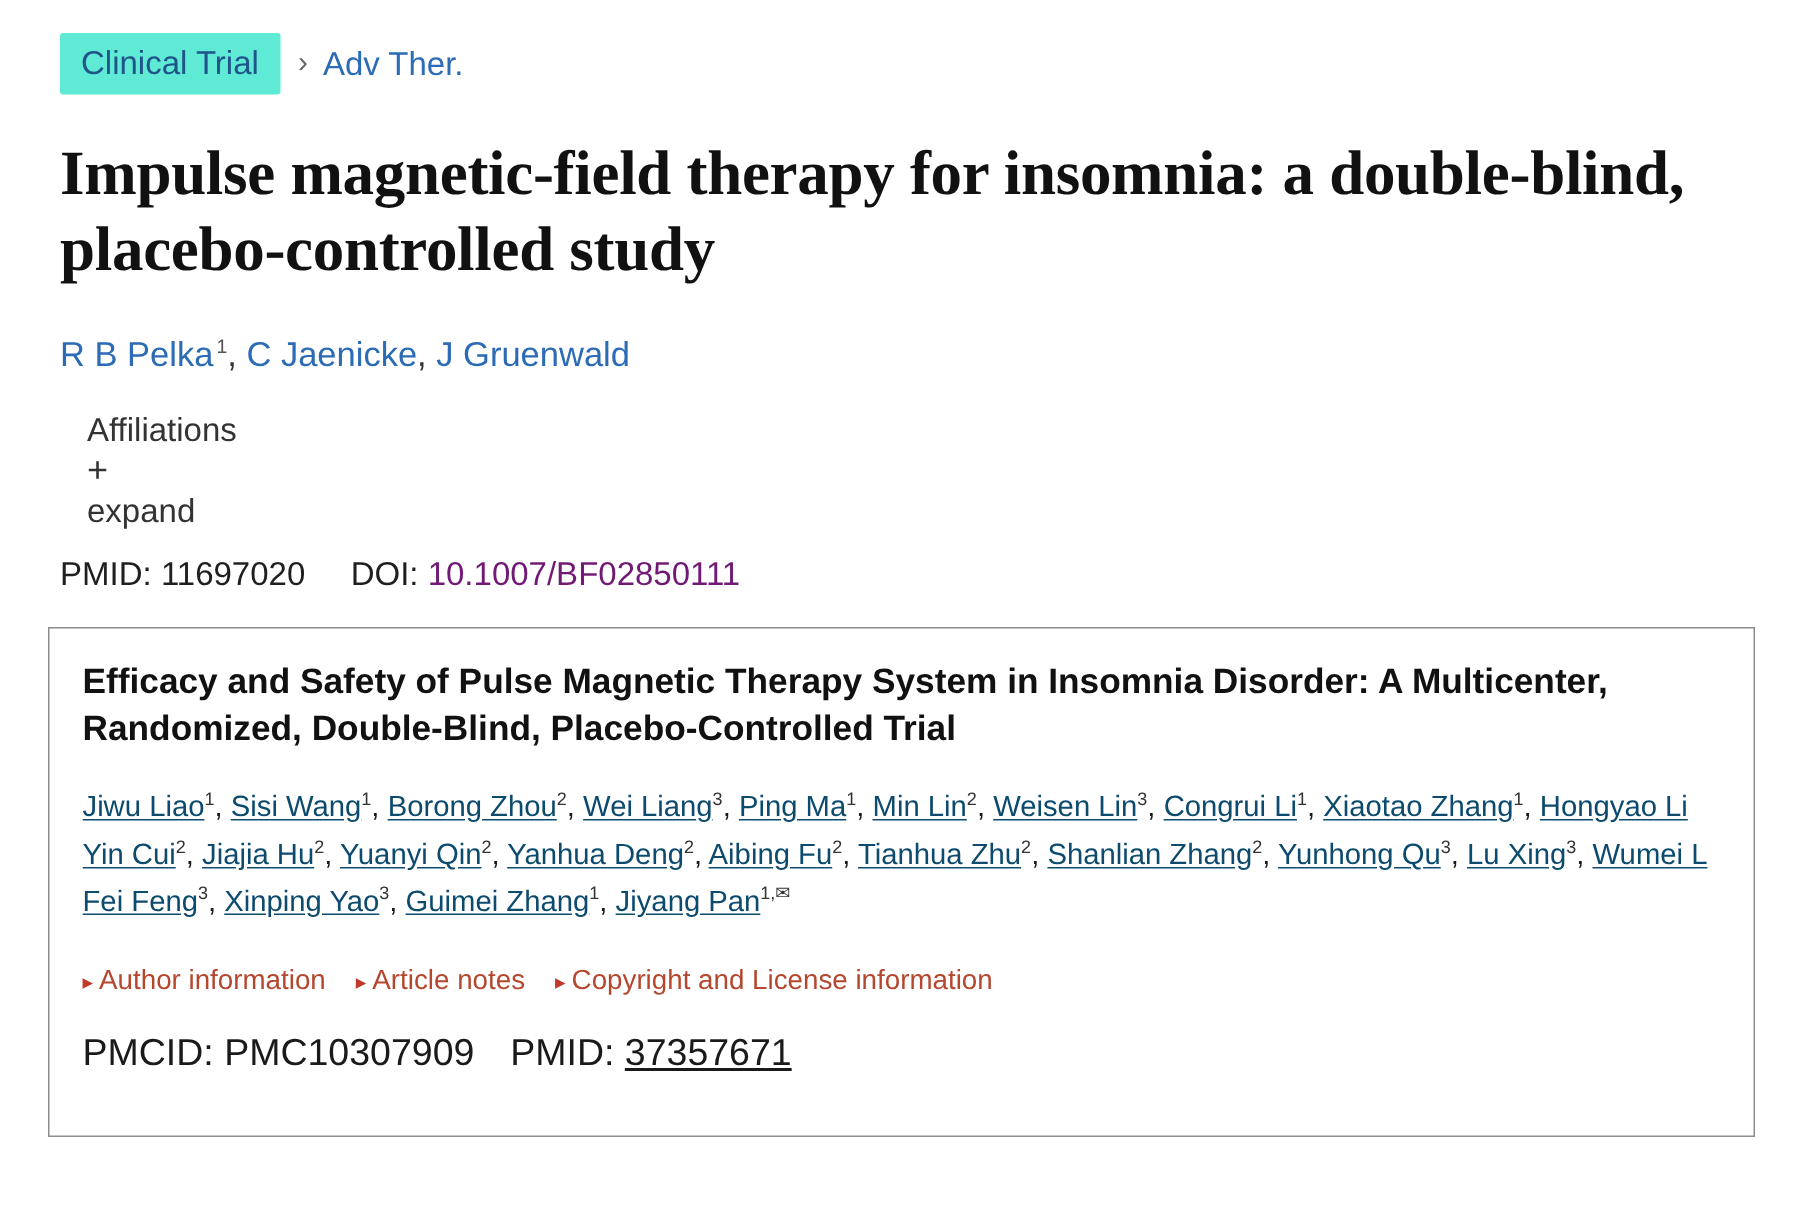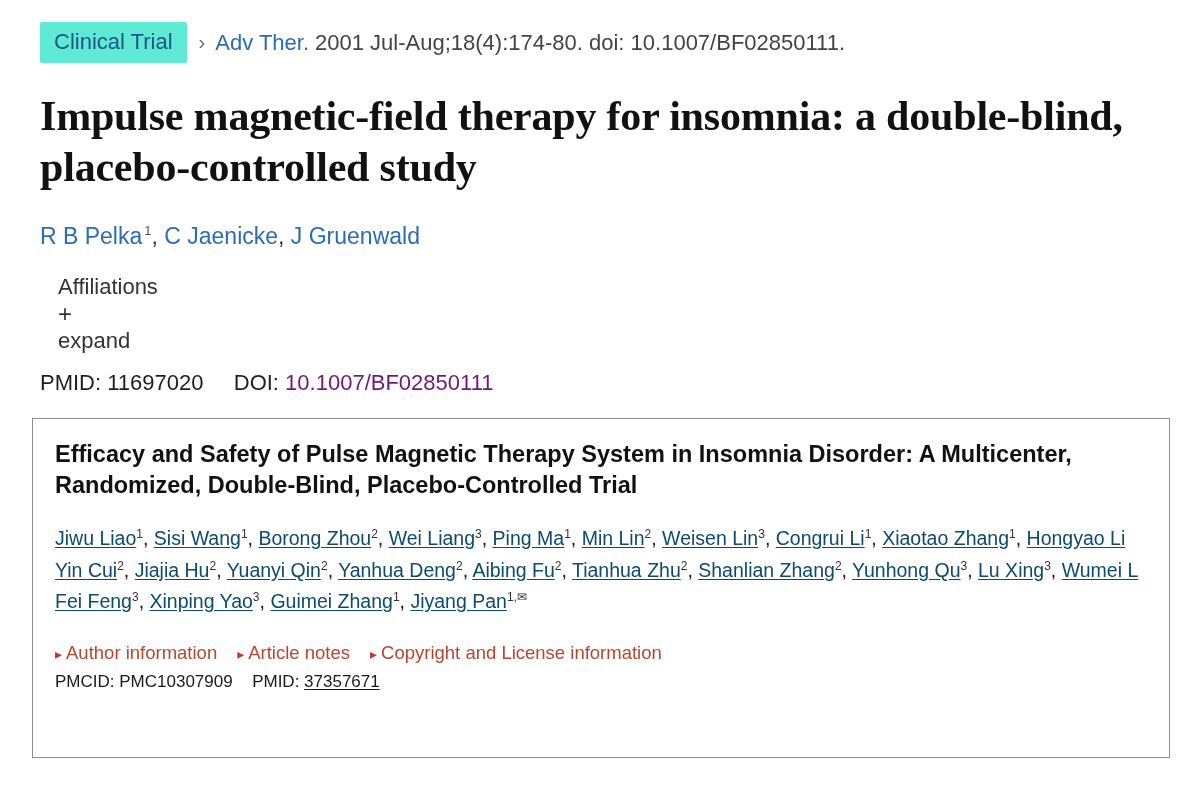--- a/index.html
+++ b/index.html
@@ -148,41 +148,40 @@
     text-decoration: none;
     margin-right: 20px;
   }
   .tri {
     color: #c0392b;
     font-size: 14px;
     margin-right: 4px;
   }
 
   .box-ids {
-    margin-top: 8px;
-    font-size: 17px;
+    margin-top: 24px;
+    font-size: 25px;
     color: #1a1a1a;
   }
   .box-ids a {
     color: #1a1a1a;
     text-decoration: underline;
     text-underline-offset: 2px;
   }
   .box-ids .gap { display: inline-block; width: 10px; }
 </style>
 </head>
 <body>
 
 <div class="record">
 
   <div class="cite-line">
     <span class="badge">Clinical Trial</span>
     <span class="chev">›</span>
     <span class="journal">Adv Ther.</span>
-    <span class="cite-rest">2001 Jul-Aug;18(4):174-80. doi: 10.1007/BF02850111.</span>
   </div>
 
   <h1 class="title">Impulse magnetic-field therapy for insomnia: a double-blind, placebo-controlled study</h1>
 
   <div class="authors">
     <span><span>R B Pelka</span><sup>1</sup></span><span class="sep">, </span><span>C Jaenicke</span><span class="sep">, </span><span>J Gruenwald</span>
   </div>
 
   <div class="affil-row">
     <span>Affiliations</span>

